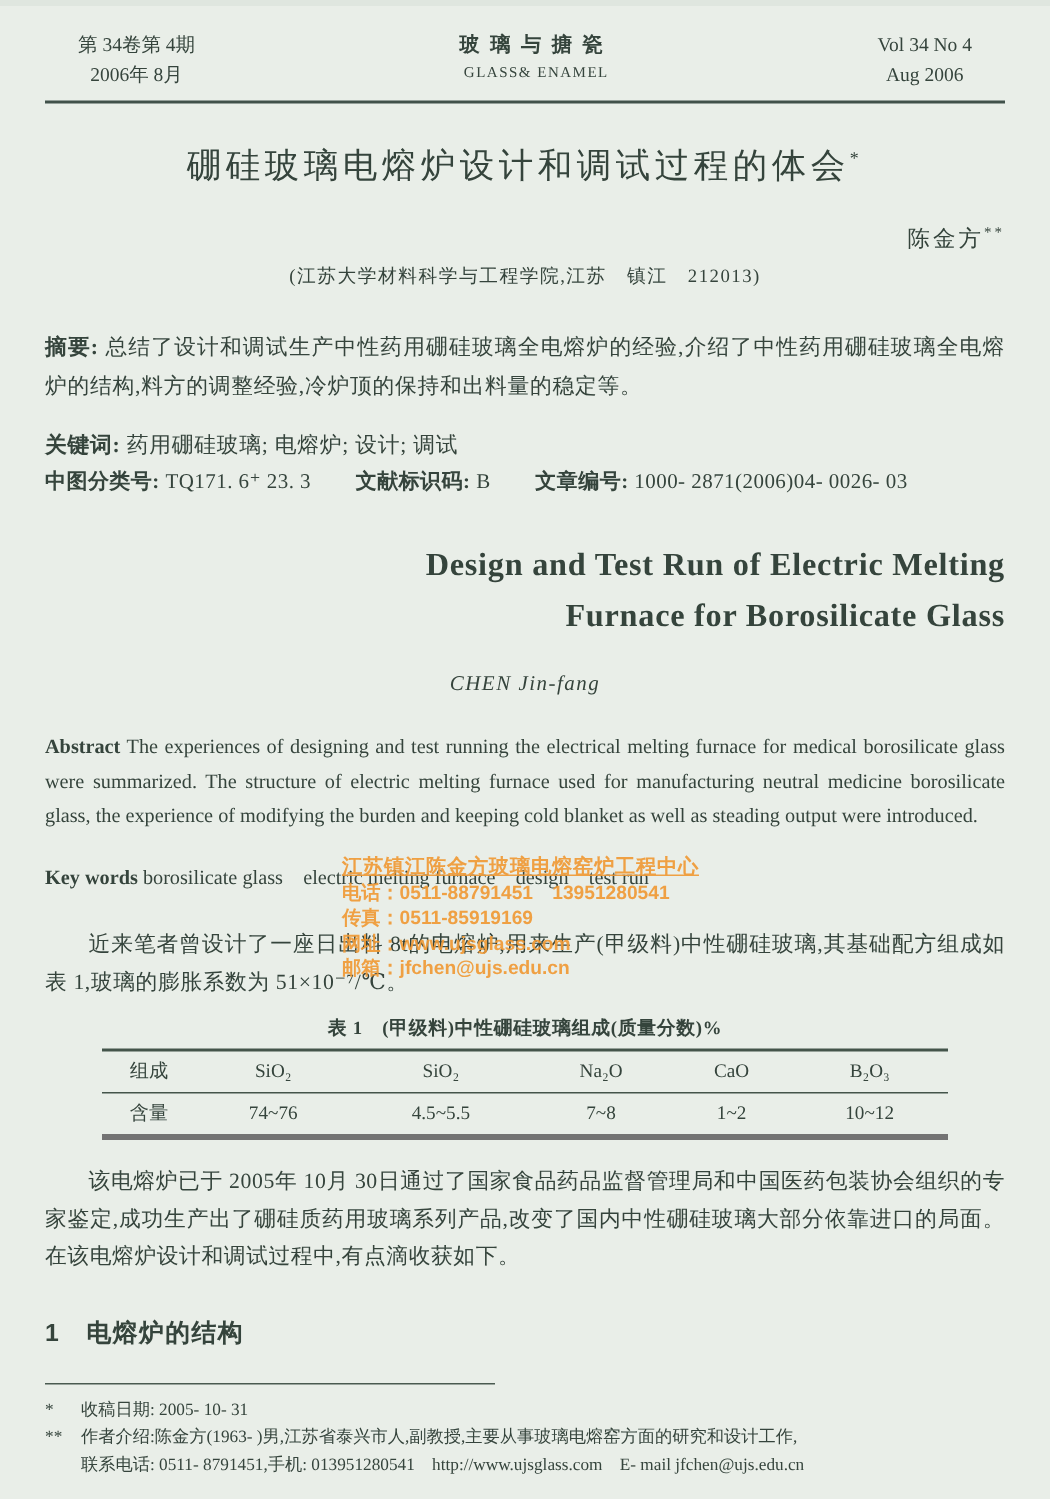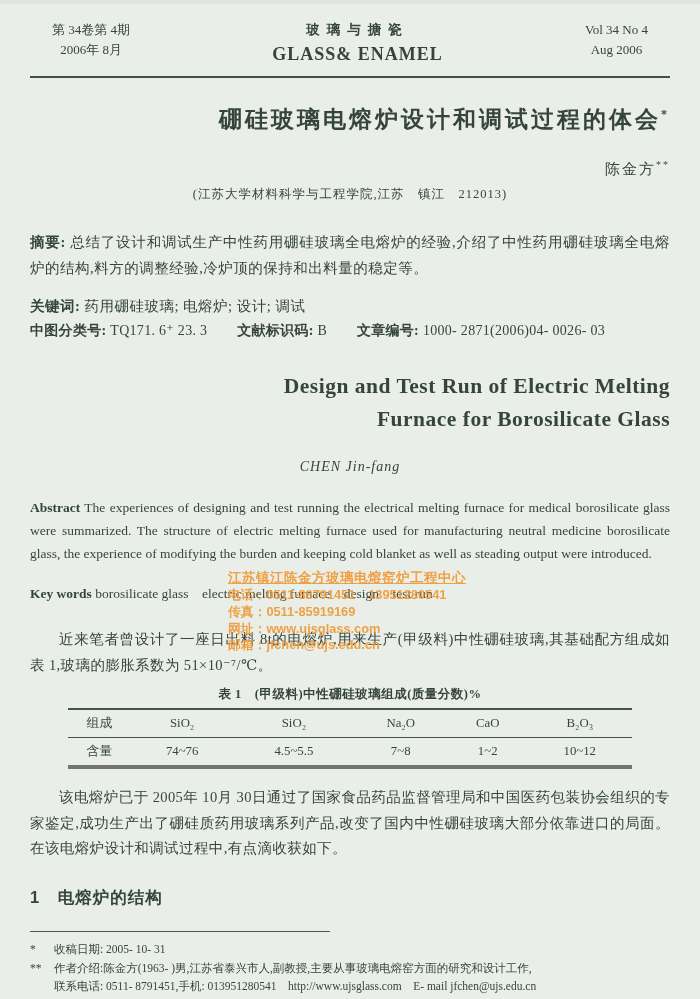--- a/index.html
+++ b/index.html
@@ -11,24 +11,24 @@
     color:#35443c;
     font-family:"Liberation Serif","DejaVu Serif",serif;
     box-sizing:border-box;
     padding:14px 30px 18px 30px;
     overflow:hidden;
   }
   
   .jheader{display:flex;justify-content:space-between;align-items:flex-start;padding:2px 22px 0 22px;}
   .jheader .col{text-align:center;font-size:13px;line-height:1.55;}
   .hdr-name-cn{letter-spacing:7px;font-weight:bold;font-size:13.5px;}
-  .hdr-name-en{letter-spacing:1px;font-size:18px;font-weight:bold;}
+  .hdr-name-en{letter-spacing:1px;font-size:10px;}
   .hdr-rule{border-bottom:2.5px solid #41514a;margin-top:7px;}
   
-  .title-cn{margin-top:26px;text-align:right;font-size:23px;font-weight:bold;letter-spacing:3px;}
+  .title-cn{margin-top:26px;text-align:center;font-size:23px;font-weight:normal;letter-spacing:3px;}
   .title-cn sup{font-size:12px;}
   .author-cn{margin-top:24px;text-align:right;font-size:15px;letter-spacing:2px;}
   .author-cn sup{font-size:10px;}
   .affil-cn{margin-top:7px;text-align:center;font-size:12.5px;letter-spacing:1px;}
   
   .abs-cn{margin-top:26px;font-size:14.5px;line-height:1.8;text-align:justify;letter-spacing:0.5px;}
   .lbl{font-weight:bold;}
   .kw-cn{margin-top:16px;font-size:14.5px;letter-spacing:0.5px;}
   .clc-line{margin-top:6px;font-size:14px;letter-spacing:0.3px;}
   .clc-line .pair{margin-right:26px;}

